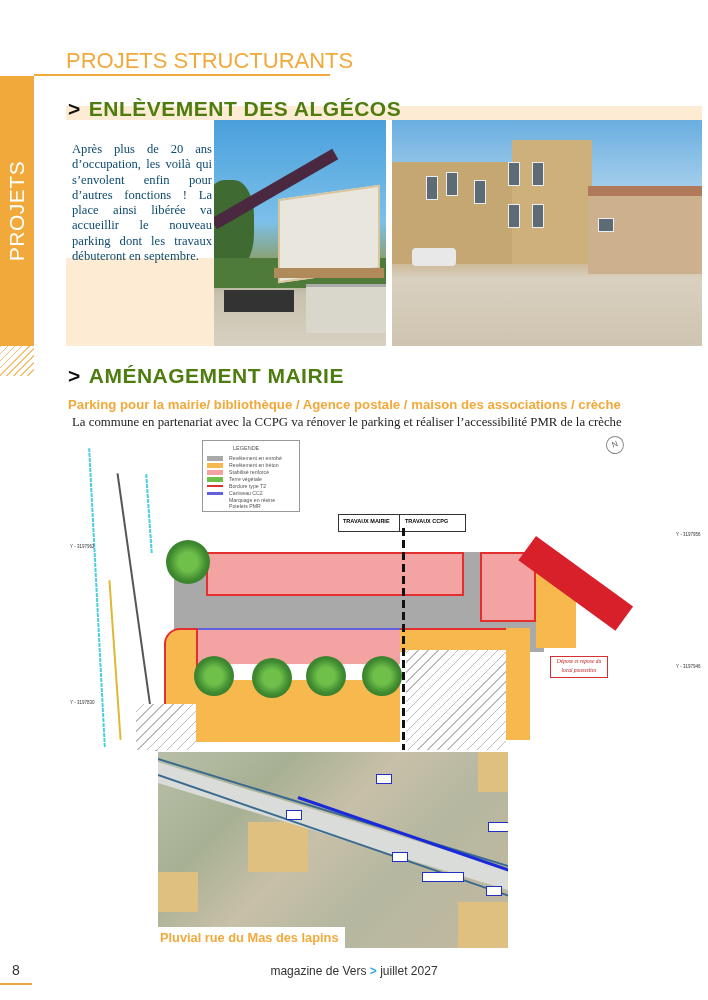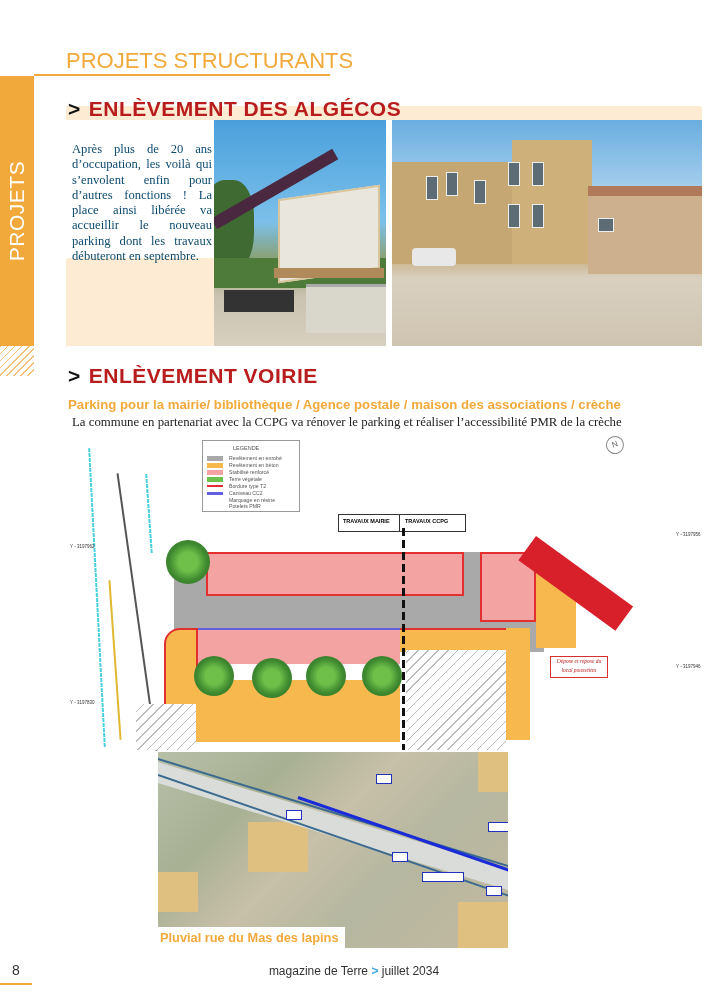--- a/index.html
+++ b/index.html
@@ -8,21 +8,21 @@
   .side-tab { position:absolute; left:0; top:76px; width:34px; height:270px; background:#f2a93b; }
   .side-tab-text { position:absolute; left:-118px; top:118px; width:270px; height:34px; transform:rotate(-90deg); color:#fff; font-size:21px; letter-spacing:0.5px; line-height:34px; text-align:center; font-family:"Liberation Sans", sans-serif; }
   .side-hatch { position:absolute; left:0; top:346px; width:34px; height:30px;
      background: repeating-linear-gradient(-45deg, transparent 0 4px, #f2c070 4px 5px); }
 
   .page-title { position:absolute; left:66px; top:48px; color:#f2a93b; font-size:22px; letter-spacing:0px; font-weight:normal; }
   .title-underline { position:absolute; left:34px; top:74px; width:296px; height:1.5px; background:#f2a93b; }
 
   .section-head { position:absolute; font-weight:bold; font-size:21px; letter-spacing:0.5px; }
   .section-head .arrow { color:#111; margin-right:8px; }
-  .section-head .label { color:#b91c1c; }
+  .section-head .label { color:#4d7c0f; }
   .sh1 { left:68px; top:97px; }
   .sh2 { left:68px; top:364px; }
 
   .beige-band { position:absolute; left:66px; top:106px; width:636px; height:14px; background:#fdebd3; }
   .intro-box { position:absolute; left:66px; top:120px; width:148px; height:224px; background:#fff; }
   .intro-beige { position:absolute; left:66px; top:258px; width:148px; height:88px; background:#fdebd3; }
   .intro-text { position:absolute; left:72px; top:142px; width:140px; font-family:"Liberation Serif", serif; font-size:12.6px; line-height:15.3px; color:#0c4a6e; text-align:justify; }
 
   .photo { position:absolute; overflow:hidden; }
   .photo1 { left:214px; top:120px; width:172px; height:226px;
@@ -132,21 +132,21 @@
   <div class="win" style="left:82px;top:60px;"></div>
   <div class="win" style="left:116px;top:42px;"></div>
   <div class="win" style="left:140px;top:42px;"></div>
   <div class="win" style="left:116px;top:84px;"></div>
   <div class="win" style="left:140px;top:84px;"></div>
   <div class="win" style="left:206px;top:98px;width:14px;height:12px;"></div>
   <div class="van"></div>
 </div>
 
 <div class="section-head sh2">
-  <span class="arrow">&gt;</span><span class="label">ENLÈVEMENT VOIRIE</span>
+  <span class="arrow">&gt;</span><span class="label">AMÉNAGEMENT MAIRIE</span>
 </div>
 <div class="subhead">Parking pour la mairie/ bibliothèque / Agence postale / maison des associations / crèche</div>
 <div class="subtext">La commune en partenariat avec la CCPG va rénover le parking et réaliser l’accessibilité PMR de la crèche intercommunale</div>
 
 <div class="plan">
   <div class="cyan-line" style="left:30px;top:16px;height:300px;transform:rotate(-3deg);"></div>
   <div class="yellow-line" style="left:48px;top:148px;height:160px;transform:rotate(-4deg);"></div>
   <div class="grey-line" style="left:70px;top:40px;height:280px;transform:rotate(-8deg);"></div>
   <div class="cyan-line" style="left:82px;top:42px;height:80px;transform:rotate(-4deg);"></div>
 
@@ -238,16 +238,16 @@
   <div class="tag" style="left:234px;top:100px;"></div>
   <div class="tag" style="left:264px;top:120px;width:40px;"></div>
   <div class="tag" style="left:330px;top:70px;width:40px;"></div>
   <div class="tag" style="left:328px;top:134px;"></div>
   <div class="caption">Pluvial rue du Mas des lapins</div>
 </div>
 
 <div class="footer-page">8</div>
 <div class="footer-line"></div>
 <div class="footer-text">
-  <span>magazine de Terre</span>
+  <span>magazine de Vers</span>
   <span class="gt">&gt;</span>
-  <span>juillet 2034</span>
+  <span>juillet 2027</span>
 </div>
 
 </body></html>

